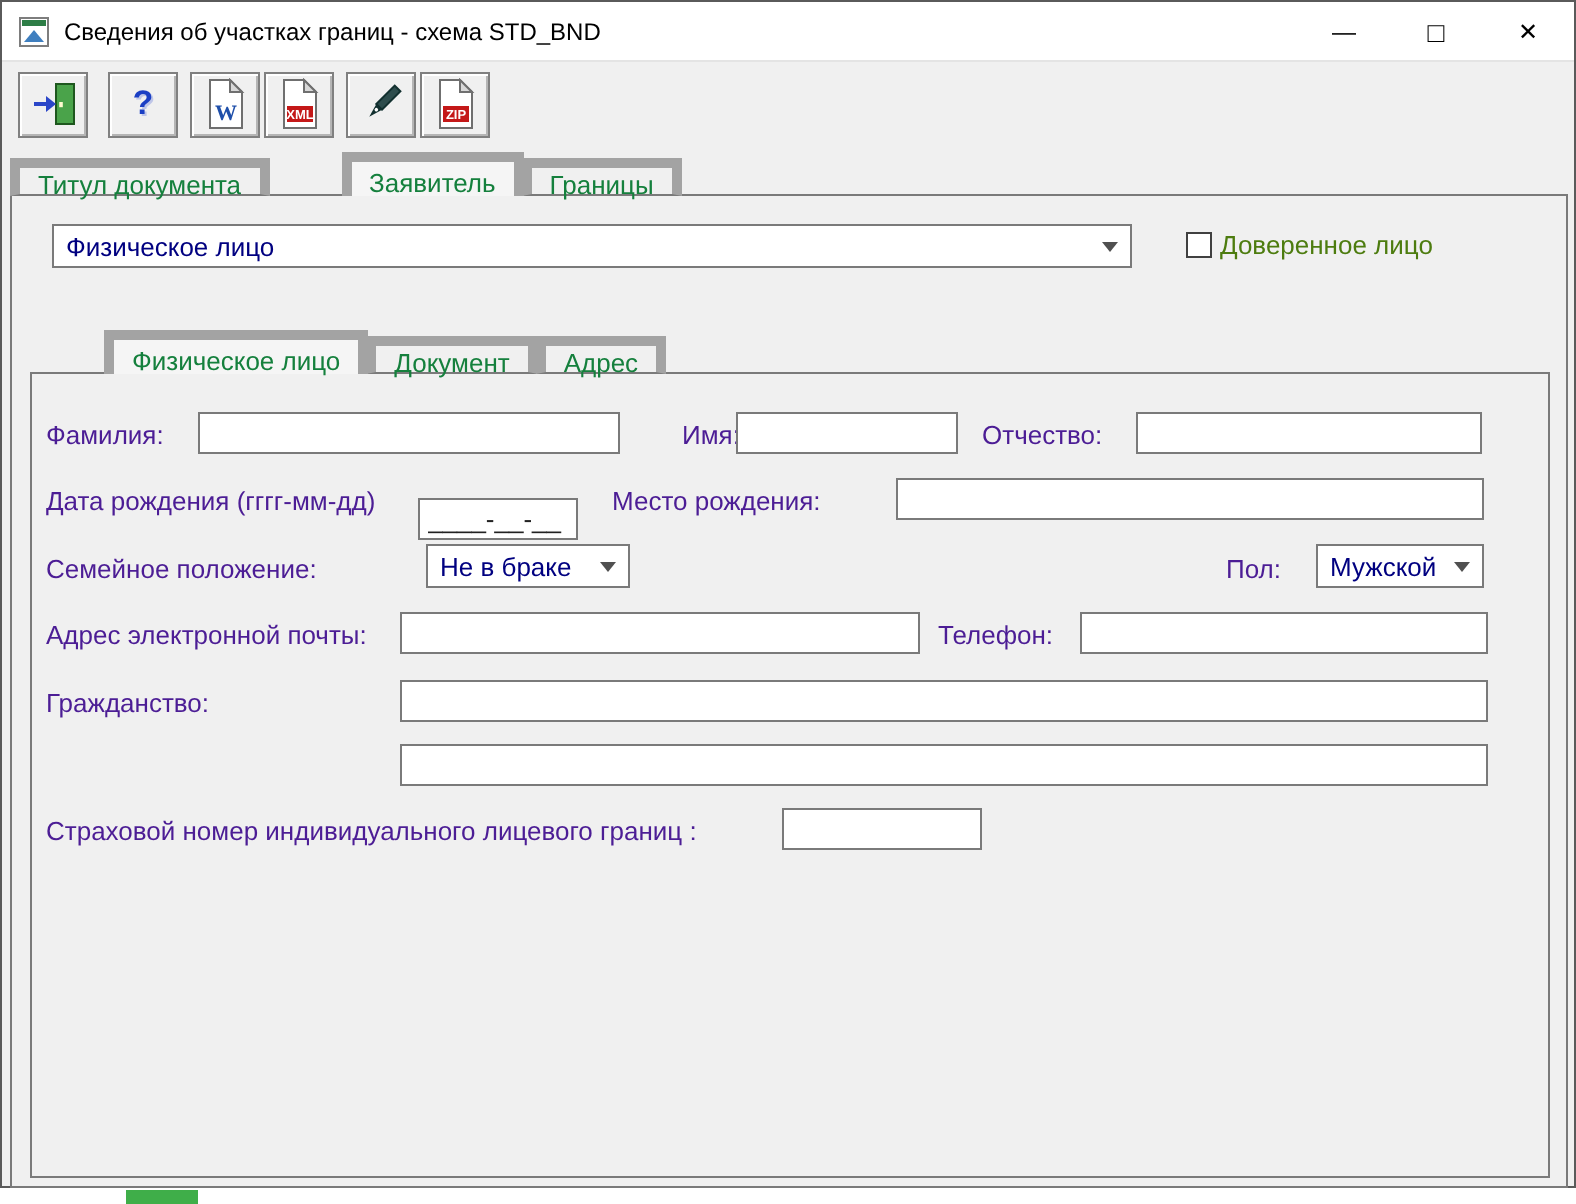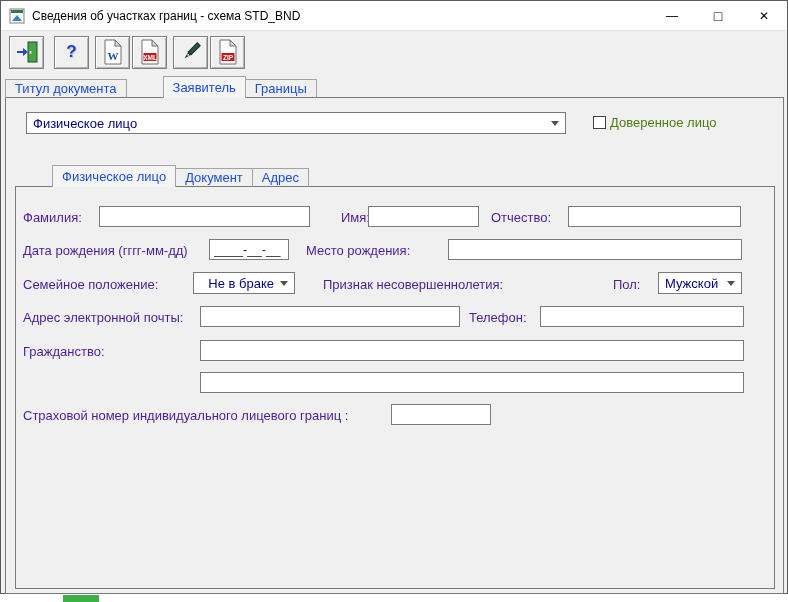--- a/index.html
+++ b/index.html
@@ -29,22 +29,22 @@
     border: 1px solid #808080; box-shadow: inset 1px 1px 0 #ffffff, inset -1px -1px 0 #b5b5b5;
     display: flex; align-items: center; justify-content: center; cursor: default;
   }
   .tb-m8 { margin-left: 8px; } .tb-m10 { margin-left: 10px; } .tb-m6 { margin-left: 6px; } .tb-m2 { margin-left: 2px; }
   .qmark { font-size: 17px; font-weight: bold; color: #1b3fc4; text-shadow: 1px 1px 0 #bfc6e8; }
   
   .tabbar { position: absolute; display: flex; align-items: flex-end; z-index: 5; }
   .tabbar.main { left: 4px; top: 75px; height: 22px; }
   .tabbar.inner { left: 14px; top: 164px; height: 22px; }
   .tab {
-    height: 19px; line-height: 18px; padding: 0 9px; font-size: 13px; color: #1d4ed8;
-    background: #f0f0f0; border: 1px solid #a3a3a3; border-bottom: 1px solid #7a7a7a;
+    height: 19px; line-height: 18px; padding: 0 9px; font-size: 13px; color: #15803d;
+    background: #f0f0f0; border: 5px solid #a3a3a3; border-bottom: 1px solid #7a7a7a;
     white-space: nowrap; cursor: default; margin-right: -1px;
   }
   .tab.active {
     height: 22px; line-height: 21px; background: #f5f5f5;
     border-bottom: none; z-index: 6; position: relative; margin-left: 37px;
   }
   
   .outer-panel { position: absolute; left: 4px; top: 96px; width: 779px; height: 497px; border: 1px solid #7a7a7a; background: #f0f0f0; }
   .inner-panel { position: absolute; left: 14px; top: 185px; width: 760px; height: 403px; border: 1px solid #7a7a7a; background: #f0f0f0; }
   
@@ -150,30 +150,29 @@
   <div class="inner-panel"></div>
 
   <span class="lbl" style="left:22px; top:209px;">Фамилия:</span>
   <input class="tb" style="left: 98px; top: 205px; width: 211px;">
   <span class="lbl" style="left:340px; top:209px;">Имя:</span>
   <input class="tb" style="left: 367px; top: 205px; width: 111px;">
   <span class="lbl" style="left:490px; top:209px;">Отчество:</span>
   <input class="tb" style="left: 567px; top: 205px; width: 173px;">
 
   <span class="lbl" style="left:22px; top:242px;">Дата рождения (гггг-мм-дд)</span>
-  <input class="tb" style="left: 208px; top: 238px; width: 80px;" value="____-__-__">
+  <input class="tb" style="left: 208px; top: 248px; width: 80px;" value="____-__-__">
   <span class="lbl" style="left:305px; top:242px;">Место рождения:</span>
   <input class="tb" style="left: 447px; top: 238px; width: 294px;">
 
   <span class="lbl" style="left:22px; top:276px;">Семейное положение:</span>
-  <div class="combo small" style="left:192px; top:271px; width:102px;text-align:right;">
+  <div class="combo small" style="left:212px; top:271px; width:102px;">
     <span class="txt">Не в браке</span>
     <span class="caret"></span>
   </div>
-  <span class="lbl" style="left:322px; top:276px;">Признак несовершеннолетия:</span>
   <span class="lbl" style="left:612px; top:276px;">Пол:</span>
   <div class="combo small" style="left:657px; top:271px; width:84px;">
     <span class="txt">Мужской</span>
     <span class="caret"></span>
   </div>
 
   <span class="lbl" style="left:22px; top:309px;">Адрес электронной почты:</span>
   <input class="tb" style="left: 199px; top: 305px; width: 260px;">
   <span class="lbl" style="left:468px; top:309px;">Телефон:</span>
   <input class="tb" style="left: 539px; top: 305px; width: 204px;">

